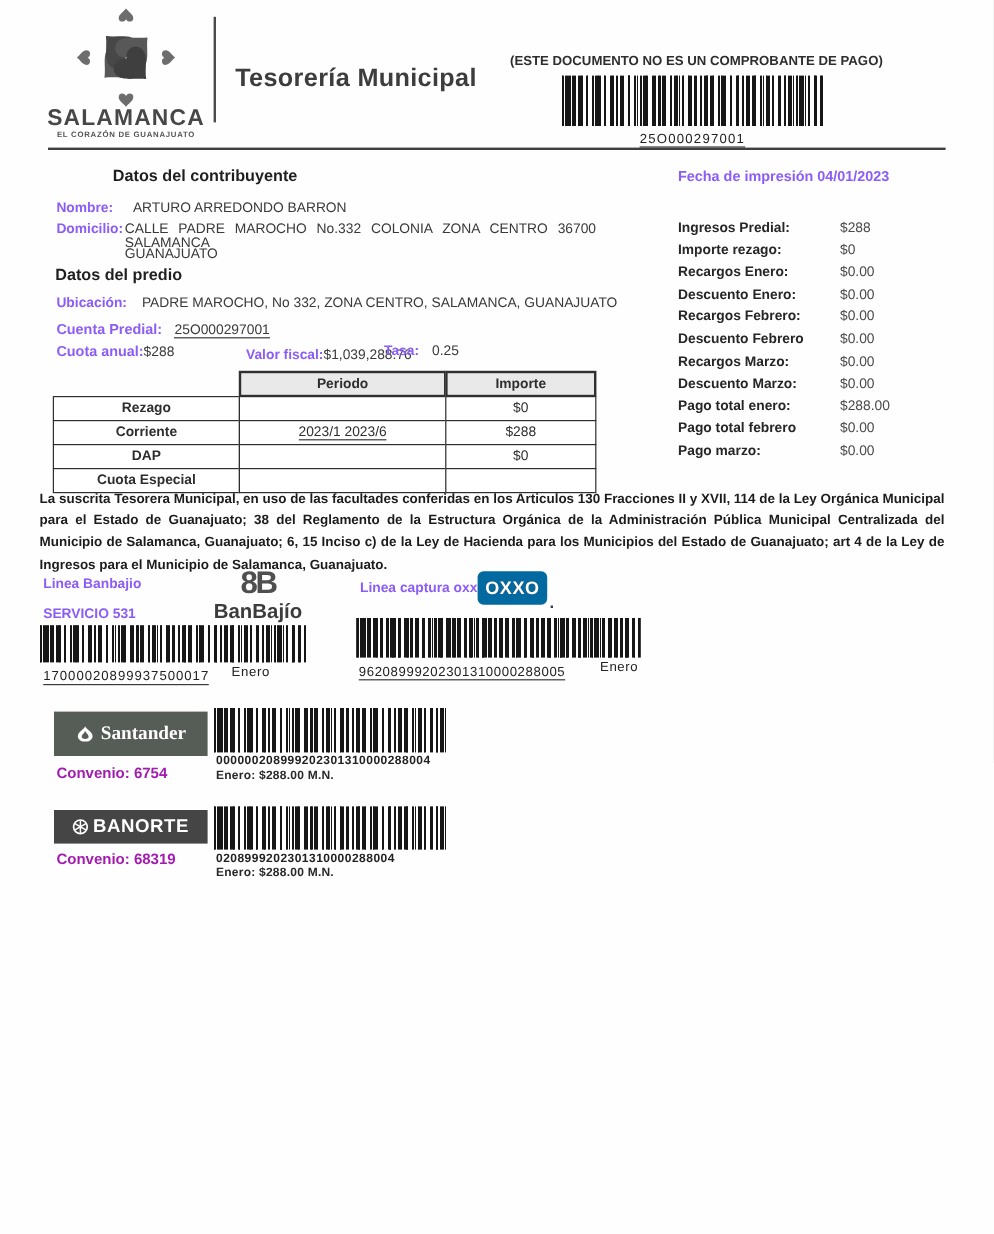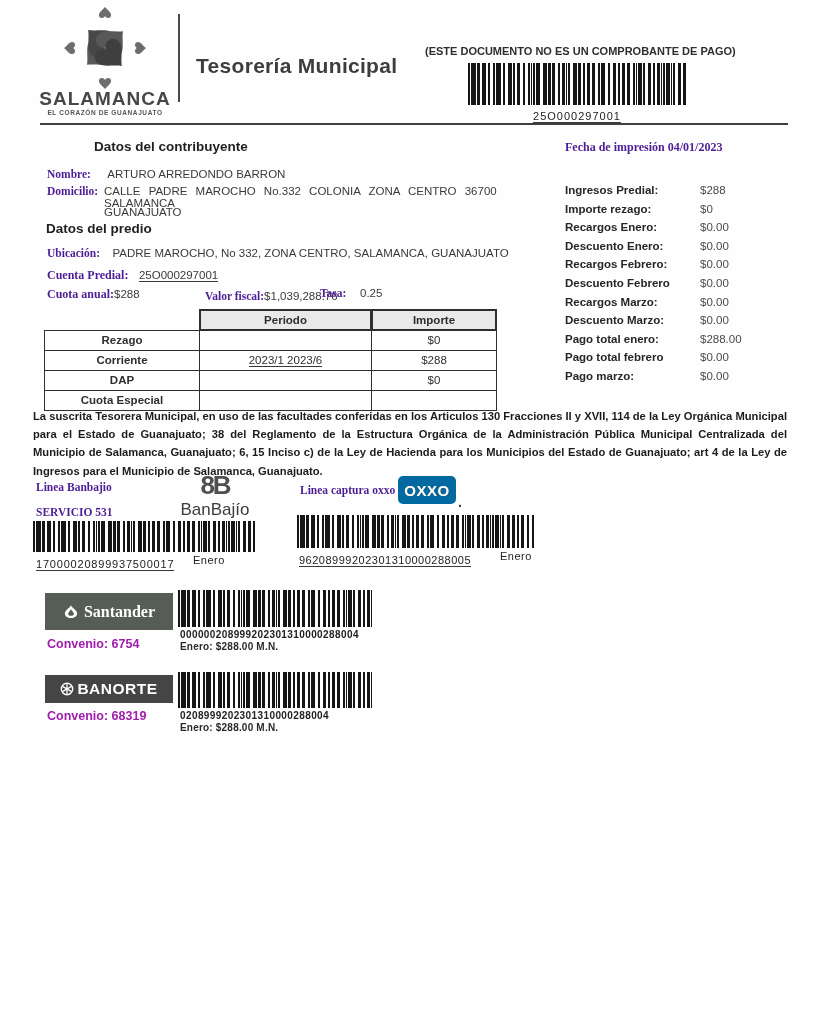--- a/index.html
+++ b/index.html
@@ -1,20 +1,20 @@
 <!DOCTYPE html>
 <html><head>
 <meta charset="utf-8">
 <style>
   html,body{margin:0;padding:0;background:#e8e8e8;}
   .page{position:relative;width:828px;height:1028px;background:#fefefe;
         font-family:"Liberation Sans",sans-serif;color:#2e2e2e;overflow:hidden;margin:0 auto;}
   .abs{position:absolute;}
   .sec-title{font-size:13.5px;font-weight:bold;color:#1f1f1f;}
-  .lbl{font-weight:bold;font-size:11.5px;color:#4c1d95;font-family:Liberation Serif, serif;}
+  .lbl{font-weight:bold;font-size:11.5px;color:#8b5cf6;}
   .val{font-size:11.5px;color:#3a3a3a;}
   .underline{border-bottom:1px solid #3a3a3a;}
   
   .barcode{background-image:
      repeating-linear-gradient(90deg,#161616 0 2px,rgba(0,0,0,0) 2px 5px),
      repeating-linear-gradient(90deg,#161616 0 1px,rgba(0,0,0,0) 1px 7px),
      repeating-linear-gradient(90deg,rgba(0,0,0,0) 0 3px,#161616 3px 5px,rgba(0,0,0,0) 5px 13px),
      repeating-linear-gradient(90deg,rgba(0,0,0,0) 0 9px,#161616 9px 10px,rgba(0,0,0,0) 10px 23px);}
   .bc-num{font-size:11px;letter-spacing:1px;color:#222;}
   
@@ -175,21 +175,21 @@
         <span class="s-val">$0.00</span>
       </div>
   </div>
 
   <div class="abs legal" style="left:33px;top:407px;width:754px;">La suscrita Tesorera Municipal, en uso de las facultades conferidas en los Articulos 130 Fracciones II y XVII, 114 de la Ley Orgánica Municipal para el Estado de Guanajuato; 38 del Reglamento de la Estructura Orgánica de la Administración Pública Municipal Centralizada del Municipio de Salamanca, Guanajuato; 6, 15 Inciso c) de la Ley de Hacienda para los Municipios del Estado de Guanajuato; art 4 de la Ley de Ingresos para el Municipio de Salamanca, Guanajuato.</div>
 
   <div class="abs lbl" style="left:36px;top:481px;">Linea Banbajio</div>
   <div class="abs lbl" style="left:36px;top:506px;">SERVICIO 531</div>
 
   <div class="abs" style="left:170px;top:472px;width:90px;text-align:center;font-size:26px;font-weight:800;letter-spacing:-2px;color:#4f4f4f;line-height:26px;">8B</div>
-  <div class="abs" style="left:160px;top:500px;width:110px;text-align:center;font-size:17px;font-weight:400;color:#3c3c3c;">BanBajío</div>
+  <div class="abs" style="left:160px;top:500px;width:110px;text-align:center;font-size:17px;font-weight:700;color:#3c3c3c;">BanBajío</div>
 
   <div class="abs barcode" style="left:33px;top:521px;width:222px;height:31px;"></div>
   <div class="abs" style="left:36px;top:554px;">
     <span class="bc-num underline" style="letter-spacing:0.8px;">17000020899937500017</span>
   </div>
   <div class="abs bc-num" style="left:193px;top:554px;letter-spacing:0.5px;">Enero</div>
 
   <div class="abs lbl" style="left:300px;top:484px;">Linea captura oxxo</div>
   <div class="abs" style="left:398px;top:476px;width:58px;height:28px;background:#0369a1;border-radius:5px;
        display:flex;align-items:center;justify-content:center;">

